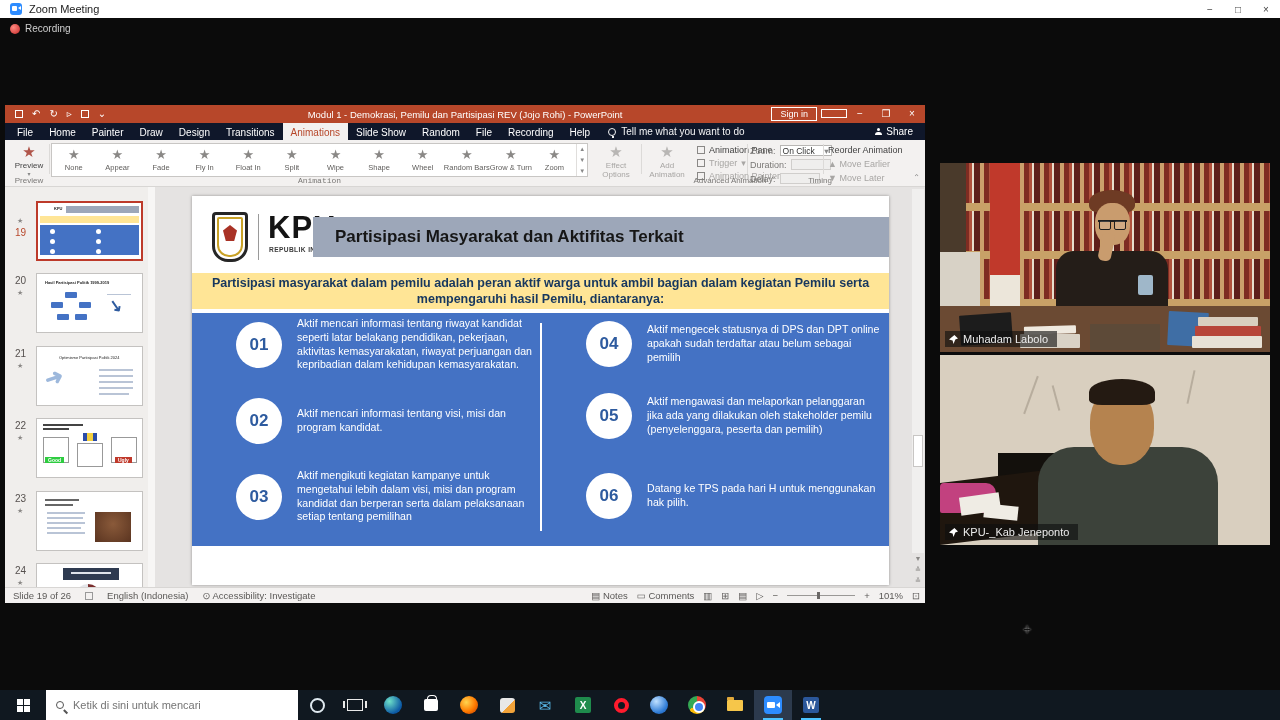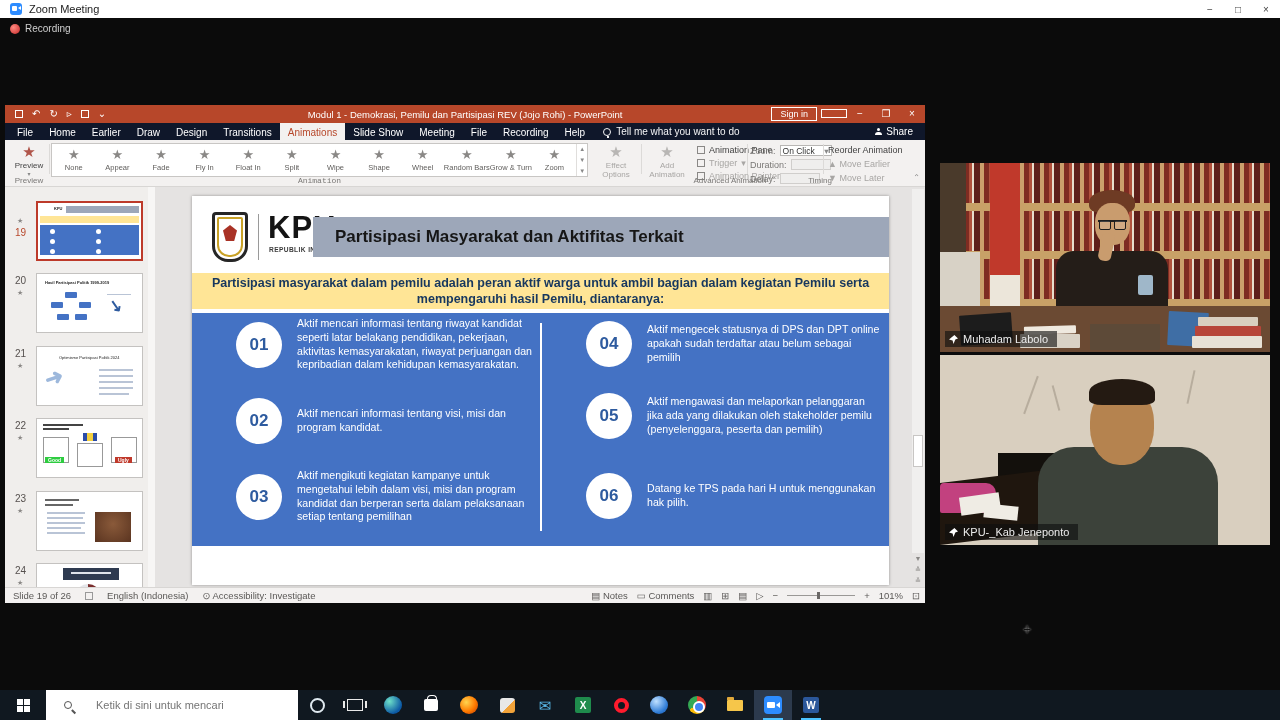--- a/index.html
+++ b/index.html
@@ -179,21 +179,21 @@
   .p2-paper{position:absolute;background:#efece4;}
 
   
   .cursor{position:absolute;left:868px;top:434px;color:#111;font-size:14px;text-shadow:0 0 2px #fff;z-index:9;}
 
   
   .taskbar{position:absolute;left:0;top:690px;width:1280px;height:30px;background:#101820;display:flex;align-items:center;color:#e8e8e8;}
   .start{width:46px;height:30px;display:flex;align-items:center;justify-content:center;}
   .win-logo{width:13px;height:13px;display:grid;grid-template-columns:6px 6px;grid-gap:1px;}
   .win-logo i{background:#fff;}
-  .searchbox{width:252px;height:30px;background:#fff;display:flex;align-items:center;gap:22px;padding-left:18px;}
+  .searchbox{width:252px;height:30px;background:#fff;display:flex;align-items:center;gap:7px;padding-left:10px;}
   .mag{width:8px;height:8px;border:1.5px solid #555;border-radius:50%;position:relative;}
   .mag::after{content:"";position:absolute;left:7px;top:7px;width:5px;height:1.5px;background:#555;transform:rotate(45deg);transform-origin:left;}
   .searchbox input{border:none;outline:none;font-size:11px;width:190px;color:#333;font-family:"Liberation Sans",sans-serif;}
   .tb-ico{width:38px;height:30px;display:flex;align-items:center;justify-content:center;position:relative;}
   .tb-ico.hl{background:#2c3a4d;}
   .tb-ico .underline{position:absolute;bottom:0;left:9px;right:9px;height:2px;background:#4cc2ff;}
   .c18{width:18px;height:18px;border-radius:50%;}
   .cortana{width:15px;height:15px;border:2px solid #dfe8ee;border-radius:50%;}
   .taskview{width:16px;height:12px;border:1.5px solid #e8e8e8;position:relative;}
   .taskview::before{content:"";position:absolute;left:-5px;top:1px;width:2px;height:7px;background:#e8e8e8;}
@@ -264,27 +264,27 @@
         <span><span class="ribbon-display-icon"></span></span>
         <span>−</span>
         <span>❐</span>
         <span>×</span>
       </div>
     </div>
 
     <div class="ppt-tabs">
       <span class="ppt-tab">File</span>
       <span class="ppt-tab">Home</span>
-      <span class="ppt-tab">Earlier</span>
+      <span class="ppt-tab">Painter</span>
       <span class="ppt-tab">Draw</span>
       <span class="ppt-tab">Design</span>
       <span class="ppt-tab">Transitions</span>
       <span class="ppt-tab active">Animations</span>
       <span class="ppt-tab">Slide Show</span>
-      <span class="ppt-tab">Meeting</span>
+      <span class="ppt-tab">Random</span>
       <span class="ppt-tab">File</span>
       <span class="ppt-tab">Recording</span>
       <span class="ppt-tab">Help</span>
       <span class="tellme">
         <span class="bulb"></span>
         <span>Tell me what you want to do</span>
       </span>
       <span class="share-btn">
         <span class="person-ico"></span>
         <span>Share</span>

